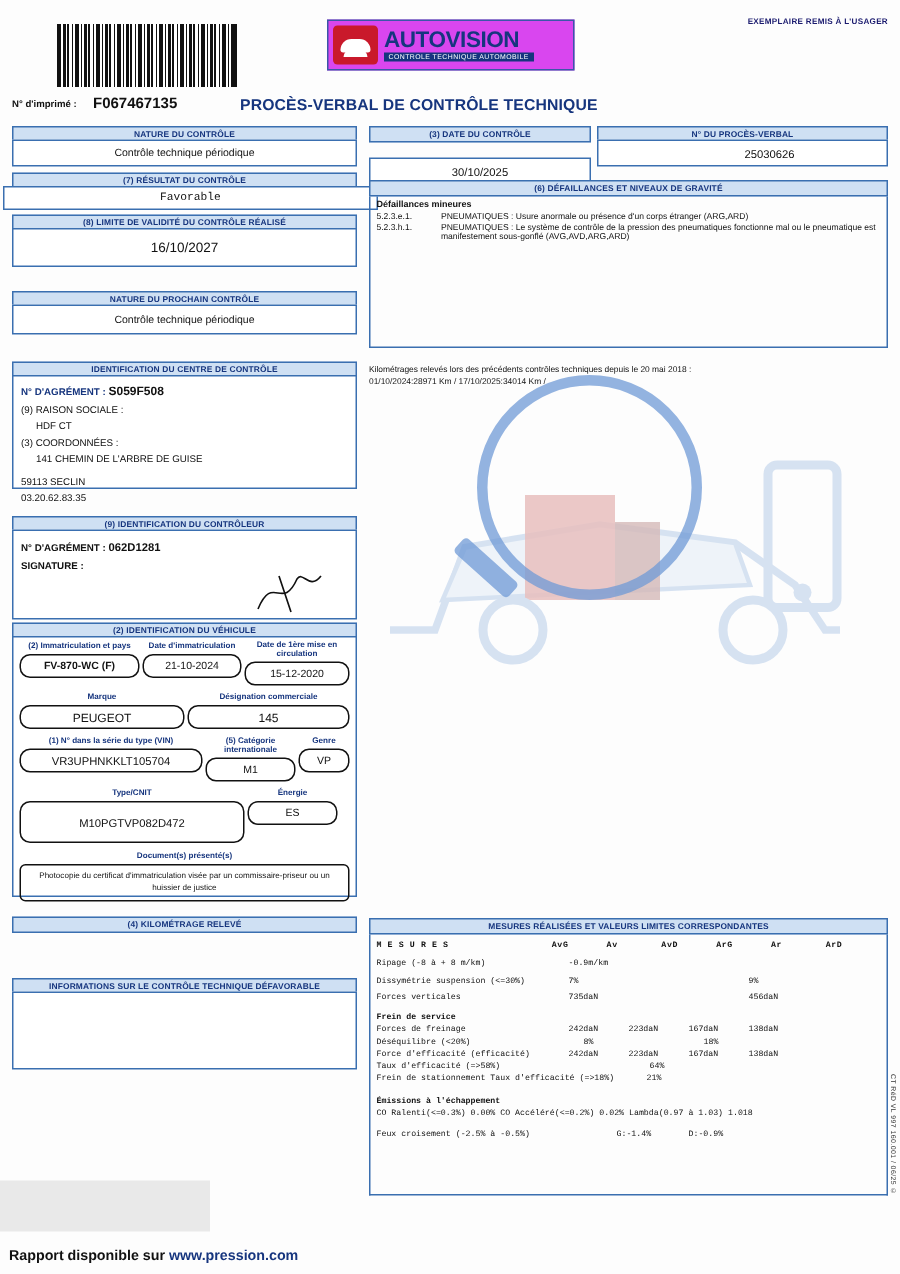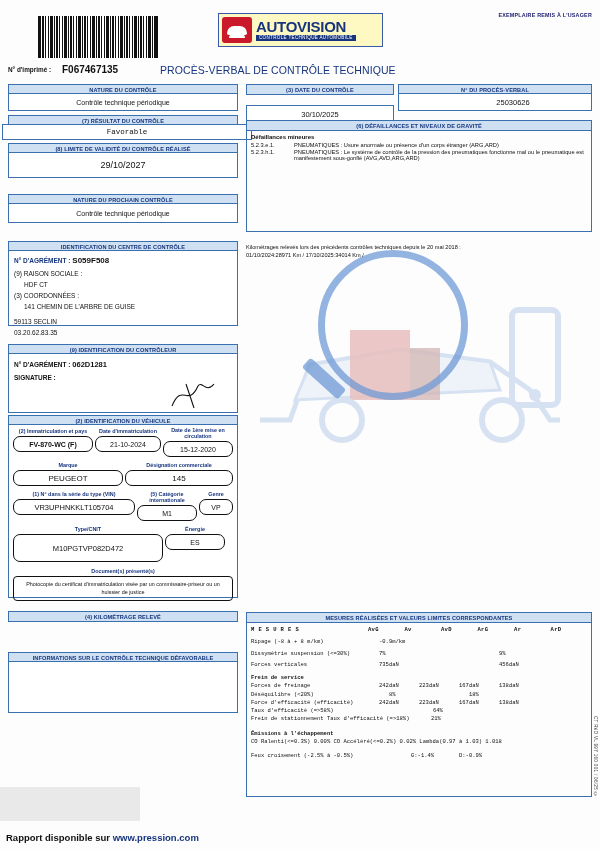--- a/index.html
+++ b/index.html
@@ -30,42 +30,42 @@
         #111 0px, #111 1px, #fff 1px, #fff 2px,
         #111 2px, #111 4px, #fff 4px, #fff 5px,
         #111 5px, #111 6px, #fff 6px, #fff 8px,
         #111 8px, #111 9px, #fff 9px, #fff 10px,
         #111 10px, #111 13px, #fff 13px, #fff 14px);
     border-left:2px solid #111; border-right:2px solid #111;
   }
   
   .logo-wrap {
     position:absolute; left:218px; top:13px; width:165px; height:34px;
-    border:1px solid #3a57a8; background:#fef9c3; display:flex; align-items:center;
+    border:1px solid #3a57a8; background:#d946ef; display:flex; align-items:center;
   }
   .logo-badge {
     width:30px; height:26px; margin-left:3px;
     background:#c9192b; border-radius:3px; position:relative;
     display:flex; align-items:center; justify-content:center;
   }
   .logo-badge::after{
     content:""; width:20px; height:9px; background:#fff;
     border-radius:8px 8px 2px 2px; box-shadow:0 5px 0 -2px #fff;
   }
   .logo-text { margin-left:4px; line-height:1; }
   .logo-main { font-size:15px; font-weight:bold; color:#16357e; letter-spacing:-0.3px; }
   .logo-sub {
     font-size:4.6px; color:#fff; background:#16357e; padding:1px 3px;
     letter-spacing:0.3px; display:inline-block; margin-top:1px;
   }
   
   .imp-label { position:absolute; left:8px; top:66px; font-size:6.4px; font-weight:bold; }
   .imp-value { position:absolute; left:62px; top:64px; font-size:10px; font-weight:bold; }
   .pv-title {
-    position:absolute; left:160px; top:64px; font-size:10.5px; font-weight:normal;
+    position:absolute; left:160px; top:64px; font-size:10.5px; font-weight:bold;
     color:#16357e; letter-spacing:0.1px;
   }
   
   .hbar {
     background:#cfe0f3; border:1px solid #3a6fb0; color:#16357e;
     font-size:5.6px; font-weight:bold; text-align:center;
     padding:1.5px 2px; letter-spacing:0.1px;
   }
   .box { border:1px solid #3a6fb0; background:#fff; }
   .val-rounded {
@@ -168,21 +168,21 @@
 
   <div class="hbar" style="position:absolute;left:246px;top:84px;width:148px;">(3) DATE DU CONTRÔLE</div>
   <div class="box" style="position:absolute;left:246px;top:105px;width:148px;height:18px;display:flex;align-items:center;justify-content:center;font-size:7.5px;">30/10/2025</div>
   <div class="hbar" style="position:absolute;left:398px;top:84px;width:194px;">N° DU PROCÈS-VERBAL</div>
   <div class="box" style="position:absolute;left:398px;top:93px;width:194px;height:18px;display:flex;align-items:center;justify-content:center;font-size:7.5px;padding-left:36px;">25030626</div>
 
   <div class="hbar" style="position:absolute;left:8px;top:115px;width:230px;">(7) RÉSULTAT DU CONTRÔLE</div>
   <div class="box" style="position:absolute;left:2px;top:124px;width:250px;height:16px;display:flex;align-items:center;justify-content:center;font-size:7.5px;font-family:Liberation Mono, monospace;">Favorable</div>
 
   <div class="hbar" style="position:absolute;left:8px;top:143px;width:230px;">(8) LIMITE DE VALIDITÉ DU CONTRÔLE RÉALISÉ</div>
-  <div class="box" style="position:absolute;left:8px;top:152px;width:230px;height:26px;display:flex;align-items:center;justify-content:center;font-size:9px;">29/10/2027</div>
+  <div class="box" style="position:absolute;left:8px;top:152px;width:230px;height:26px;display:flex;align-items:center;justify-content:center;font-size:9px;">16/10/2027</div>
 
   <div class="hbar" style="position:absolute;left:8px;top:194px;width:230px;">NATURE DU PROCHAIN CONTRÔLE</div>
   <div class="box" style="position:absolute;left:8px;top:203px;width:230px;height:20px;display:flex;align-items:center;justify-content:center;font-size:7px;">Contrôle technique périodique</div>
 
   <div class="hbar" style="position:absolute;left:8px;top:241px;width:230px;">IDENTIFICATION DU CENTRE DE CONTRÔLE</div>
   <div class="box" style="position:absolute;left:8px;top:250px;width:230px;height:76px;padding:3px 5px;line-height:1.7;">
     <div><span style="font-weight:bold;color:#16357e;">N° D'AGRÉMENT :</span>
       <span style="font-weight:bold;font-size:8px;">S059F508</span></div>
     <div><span>(9) RAISON SOCIALE :</span></div>
     <div style="padding-left:10px;">HDF CT</div>

